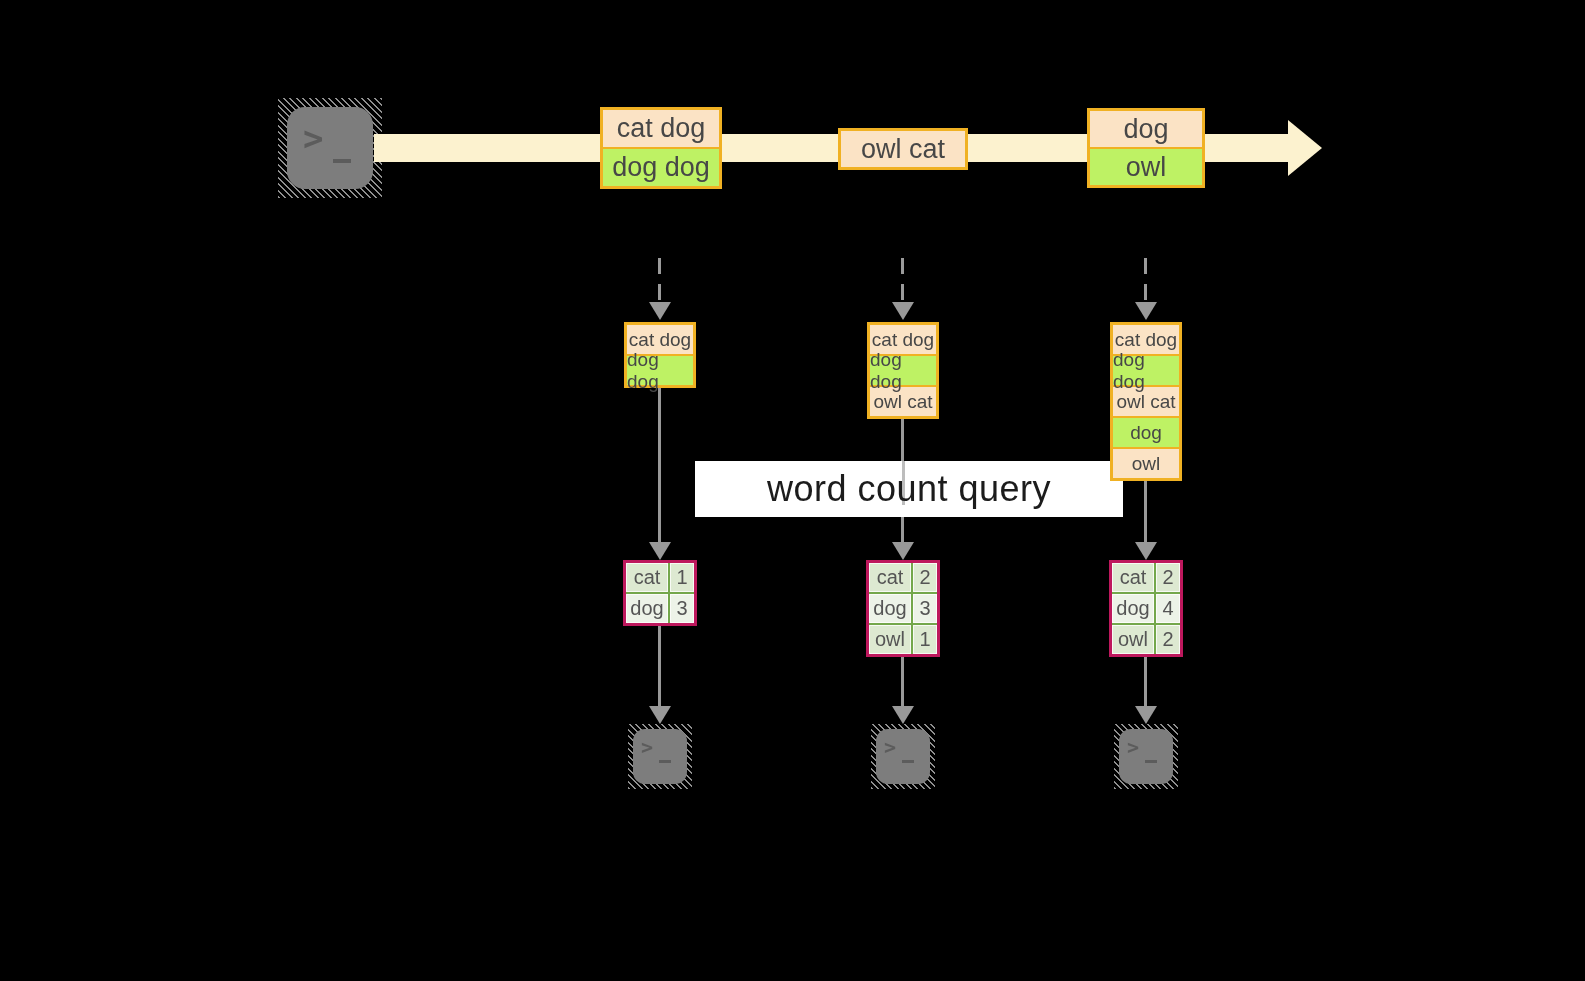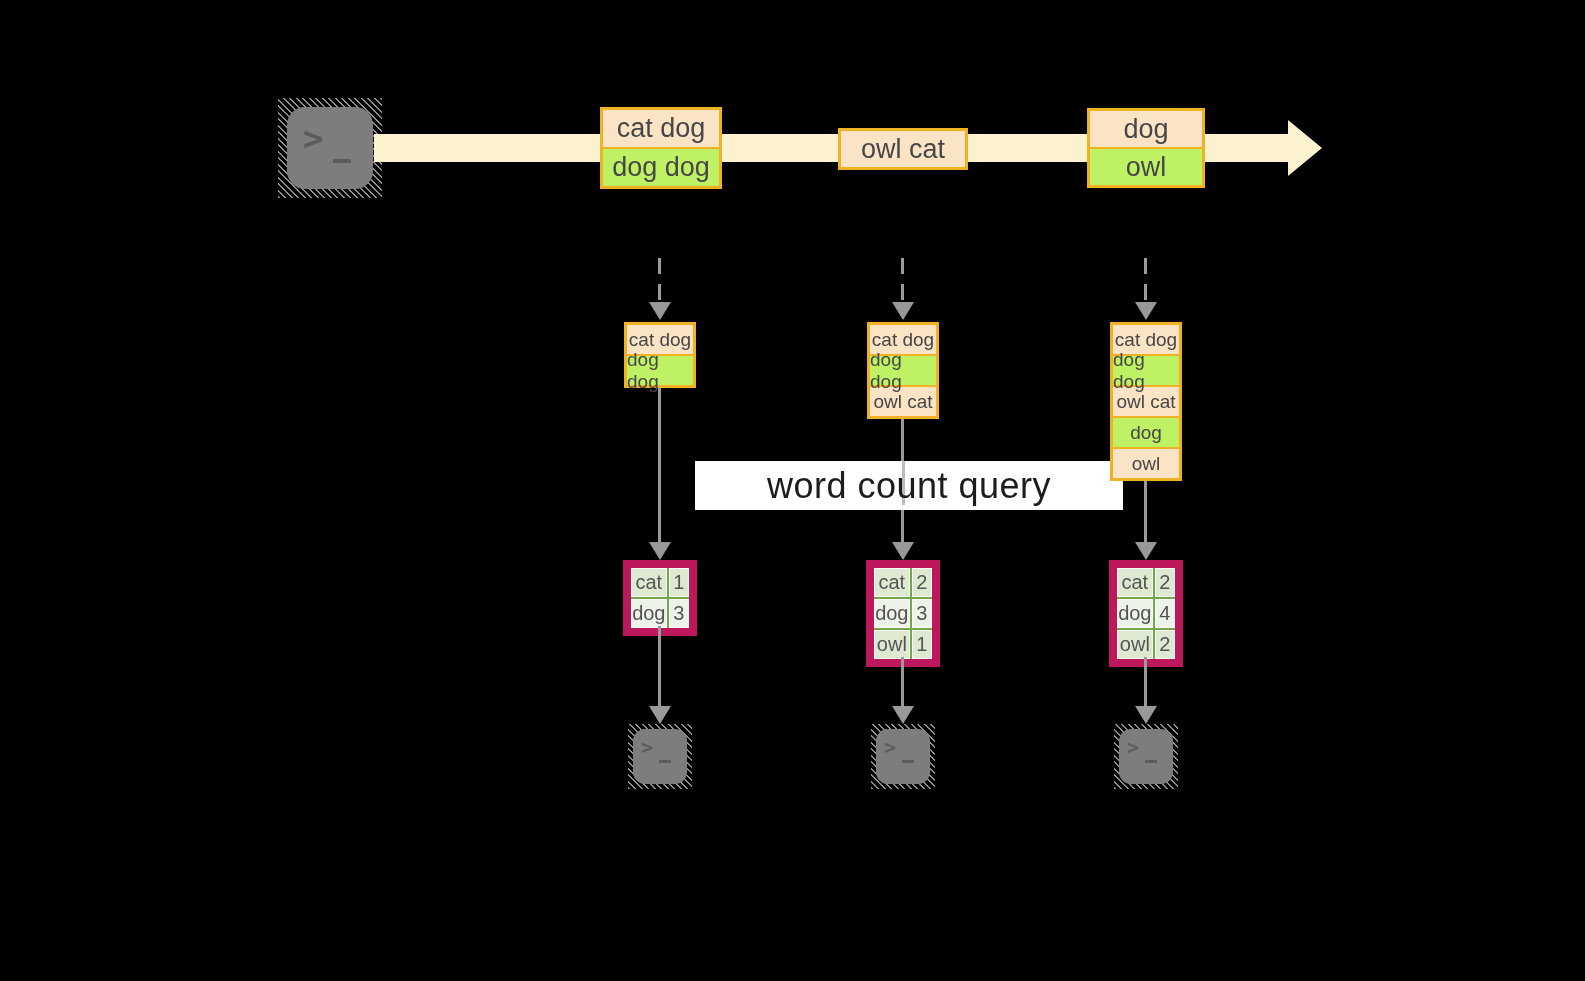--- a/index.html
+++ b/index.html
@@ -56,21 +56,21 @@
   
   .query-band{
     background:#fff;z-index:3;display:flex;align-items:center;justify-content:center;
   }
   .query-band .label{
     position:relative;z-index:2;font-size:36px;font-weight:300;color:#1c1c1c;
     letter-spacing:0.5px;
   }
 
   
-  .gtable{border:8px solid #be185d;box-sizing:border-box;background:#74a74b;}
+  .gtable{border:3px solid #be185d;box-sizing:border-box;background:#74a74b;}
   .gtable .grow{display:flex;}
   .gtable .grow + .grow{margin-top:2px;}
   .gtable .cell{
     height:29px;display:flex;align-items:center;justify-content:center;
     font-size:20px;color:#555;background:#edf3e8;
     box-shadow:inset 0 0 0 1px rgba(255,255,255,.75);
   }
   .gtable .grow:nth-child(odd) .cell{background:#dde9d1;}
   .gtable .cell.word{width:42px;margin-right:2px;}
   .gtable .cell.num{width:24px;}
@@ -132,21 +132,21 @@
     <div class="row">owl</div>
   </div>
 
   <div class="abs vline" style="left:658px;top:388px;height:154px;"></div>
   <div class="abs vhead" style="left:649px;top:542px;"></div>
   <div class="abs vline" style="left:901px;top:419px;height:123px;"></div>
   <div class="abs vhead" style="left:892px;top:542px;"></div>
   <div class="abs vline" style="left:1144px;top:481px;height:61px;"></div>
   <div class="abs vhead" style="left:1135px;top:542px;"></div>
 
-  <div class="abs query-band" style="left:695px;top:461px;width:428px;height:49px;justify-content:center;">
+  <div class="abs query-band" style="left:695px;top:461px;width:428px;height:56px;justify-content:center;">
     <div class="abs vline faint" style="left:207px;top:0;height:44px;z-index:1;"></div>
     <span class="label">word count query</span>
   </div>
 
   <div class="abs gtable" style="left:623px;top:560px;width:74px;">
     <div class="grow">
       <div class="cell word">cat</div>
       <div class="cell num">1</div>
     </div>
     <div class="grow">

